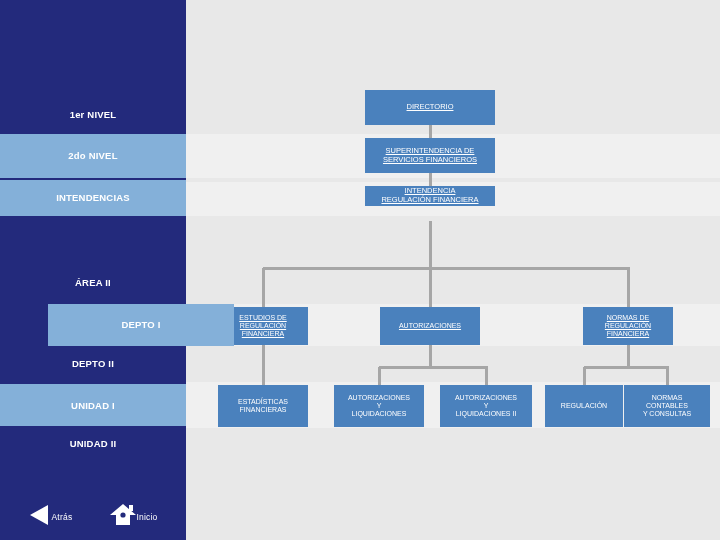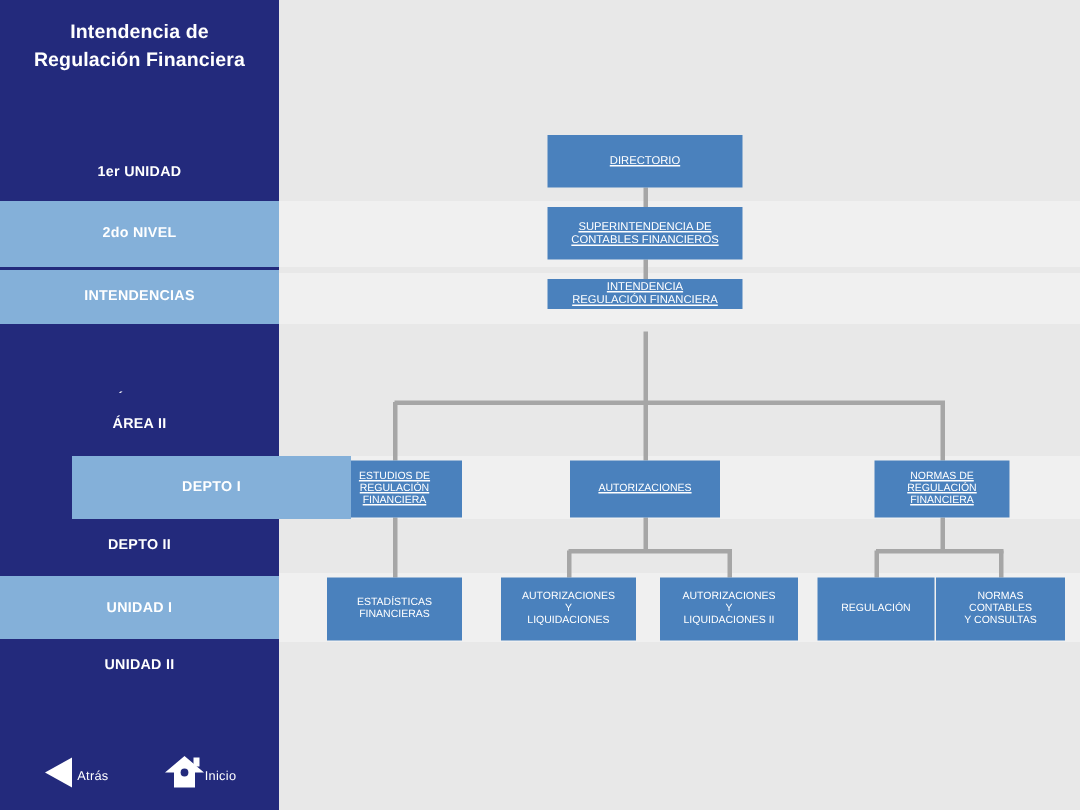--- a/index.html
+++ b/index.html
@@ -165,21 +165,21 @@
       <div class="conn" style="left: 582.5px; top: 367px; width: 3px; height: 18px; background: rgb(166, 166, 166);"></div>
       <div class="conn" style="left: 665.5px; top: 367px; width: 3px; height: 18px; background: rgb(166, 166, 166);"></div>
     </div>
 
   <div id="nodes-layer">
       <div class="node link" style="left: 365px; top: 90px; width: 130px; height: 35px; background: rgb(74, 129, 189); font-size: 7.5px;">
         <span class="node-label">DIRECTORIO</span>
       </div>
       <div class="node link" style="left: 365px; top: 138px; width: 130px; height: 35px; background: rgb(74, 129, 189); font-size: 7.5px;">
         <span class="node-label">SUPERINTENDENCIA  DE
-CONTABLES FINANCIEROS</span>
+SERVICIOS FINANCIEROS</span>
       </div>
       <div class="node link" style="left: 365px; top: 186px; width: 130px; height: 20px; background: rgb(74, 129, 189); font-size: 7.5px;">
         <span class="node-label">INTENDENCIA
 REGULACIÓN FINANCIERA</span>
       </div>
       <div class="node link" style="left: 218px; top: 307px; width: 90px; height: 38px; background: rgb(74, 129, 189); font-size: 7px;">
         <span class="node-label">ESTUDIOS DE
 REGULACIÓN
 FINANCIERA</span>
       </div>
@@ -209,24 +209,23 @@
         <span class="node-label">REGULACIÓN</span>
       </div>
       <div class="node" style="left: 624px; top: 385px; width: 86px; height: 42px; background: rgb(74, 129, 189); font-size: 7px;">
         <span class="node-label">NORMAS
 CONTABLES
 Y CONSULTAS</span>
       </div>
     </div>
 
   <div id="sidebar">
-    <div id="side-title">Intendencia de<br>Regulación Financiera</div>
     <div id="side-rows">
         <div class="side-row" style="top: 96px; height: 38px; background: rgb(35, 42, 124);">
-          <span class="side-label">1er UNIDAD</span>
+          <span class="side-label">1er NIVEL</span>
         </div>
         <div class="side-row" style="top: 134px; height: 44px; background: rgb(132, 176, 217);">
           <span class="side-label">2do NIVEL</span>
         </div>
         <div class="side-row" style="top: 180px; height: 36px; background: rgb(132, 176, 217);">
           <span class="side-label">INTENDENCIAS</span>
         </div>
         <div class="side-row" style="top: 246px; height: 42px; background: rgb(35, 42, 124);">
           <span class="side-label">ÁREA I</span>
         </div>

